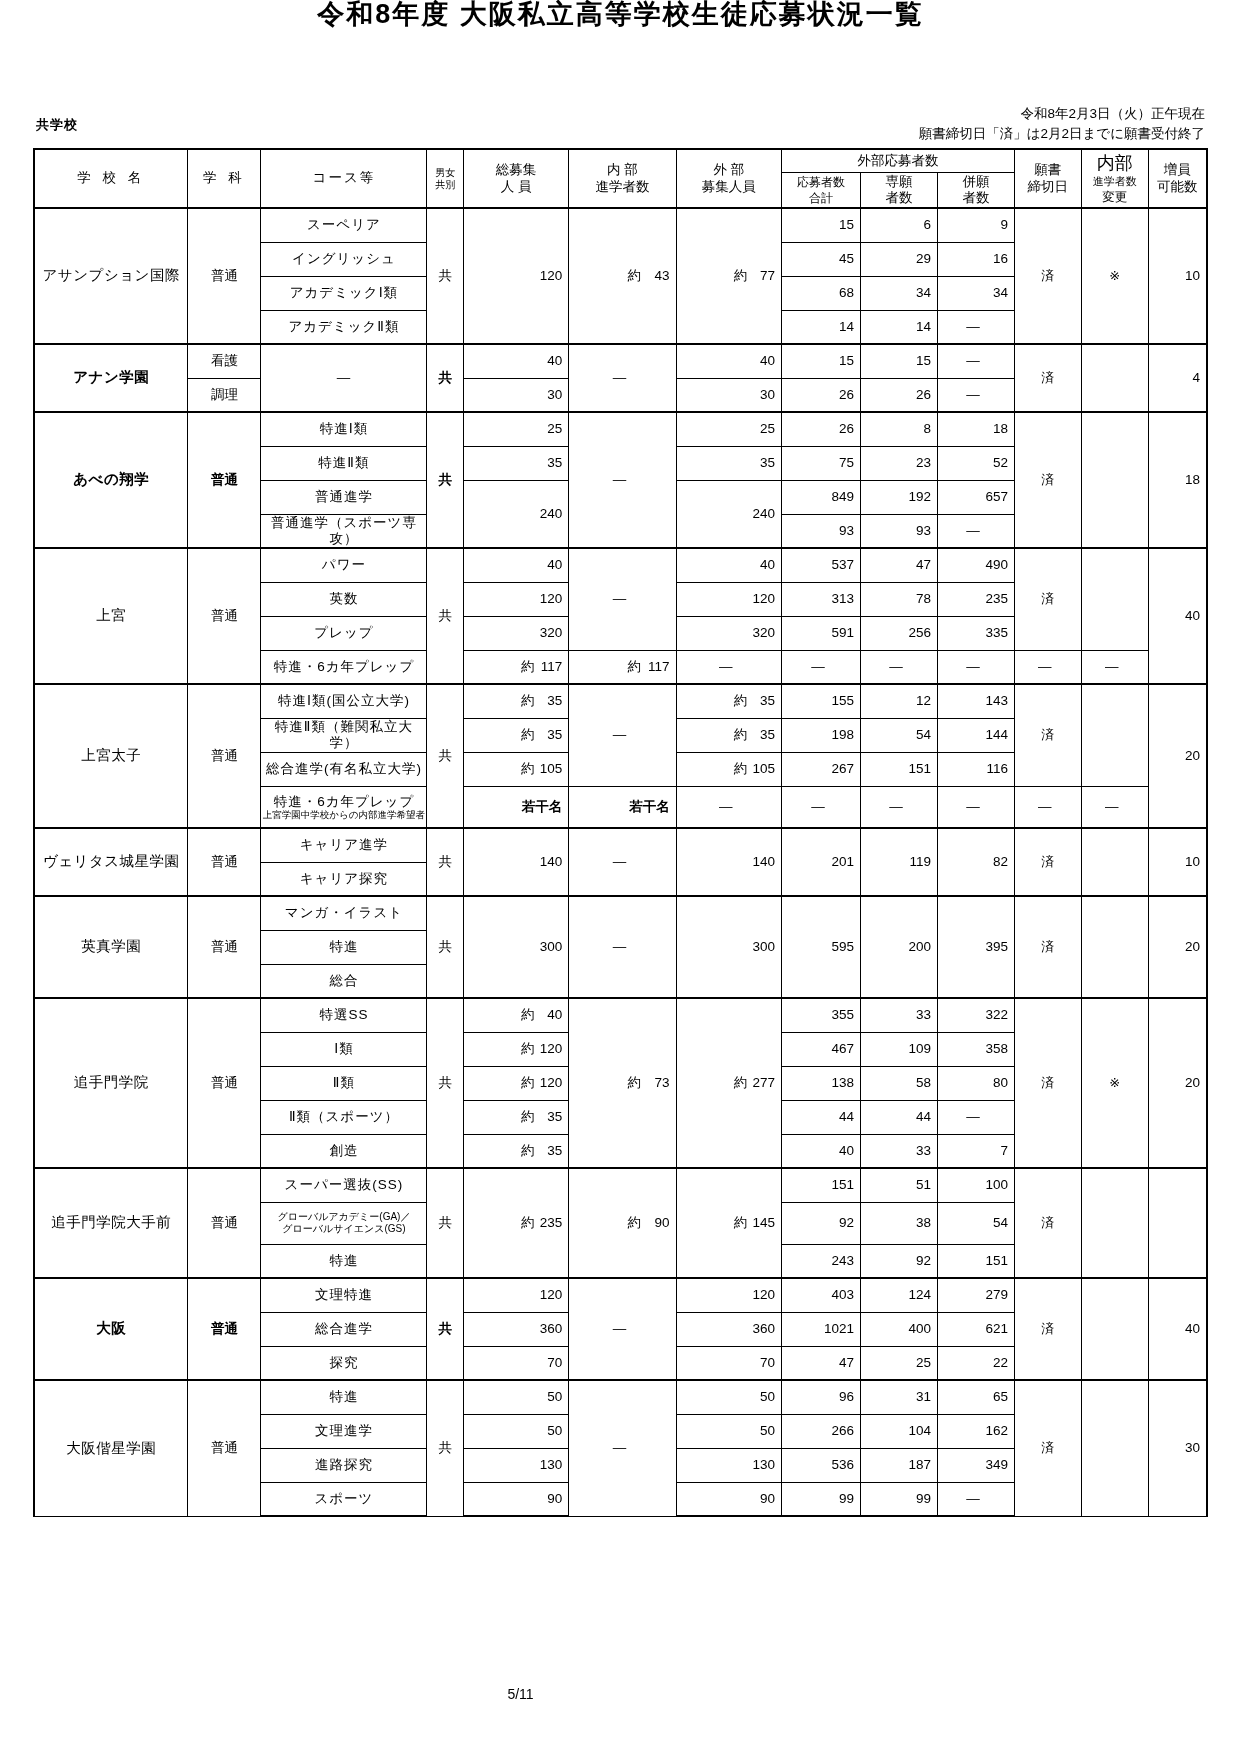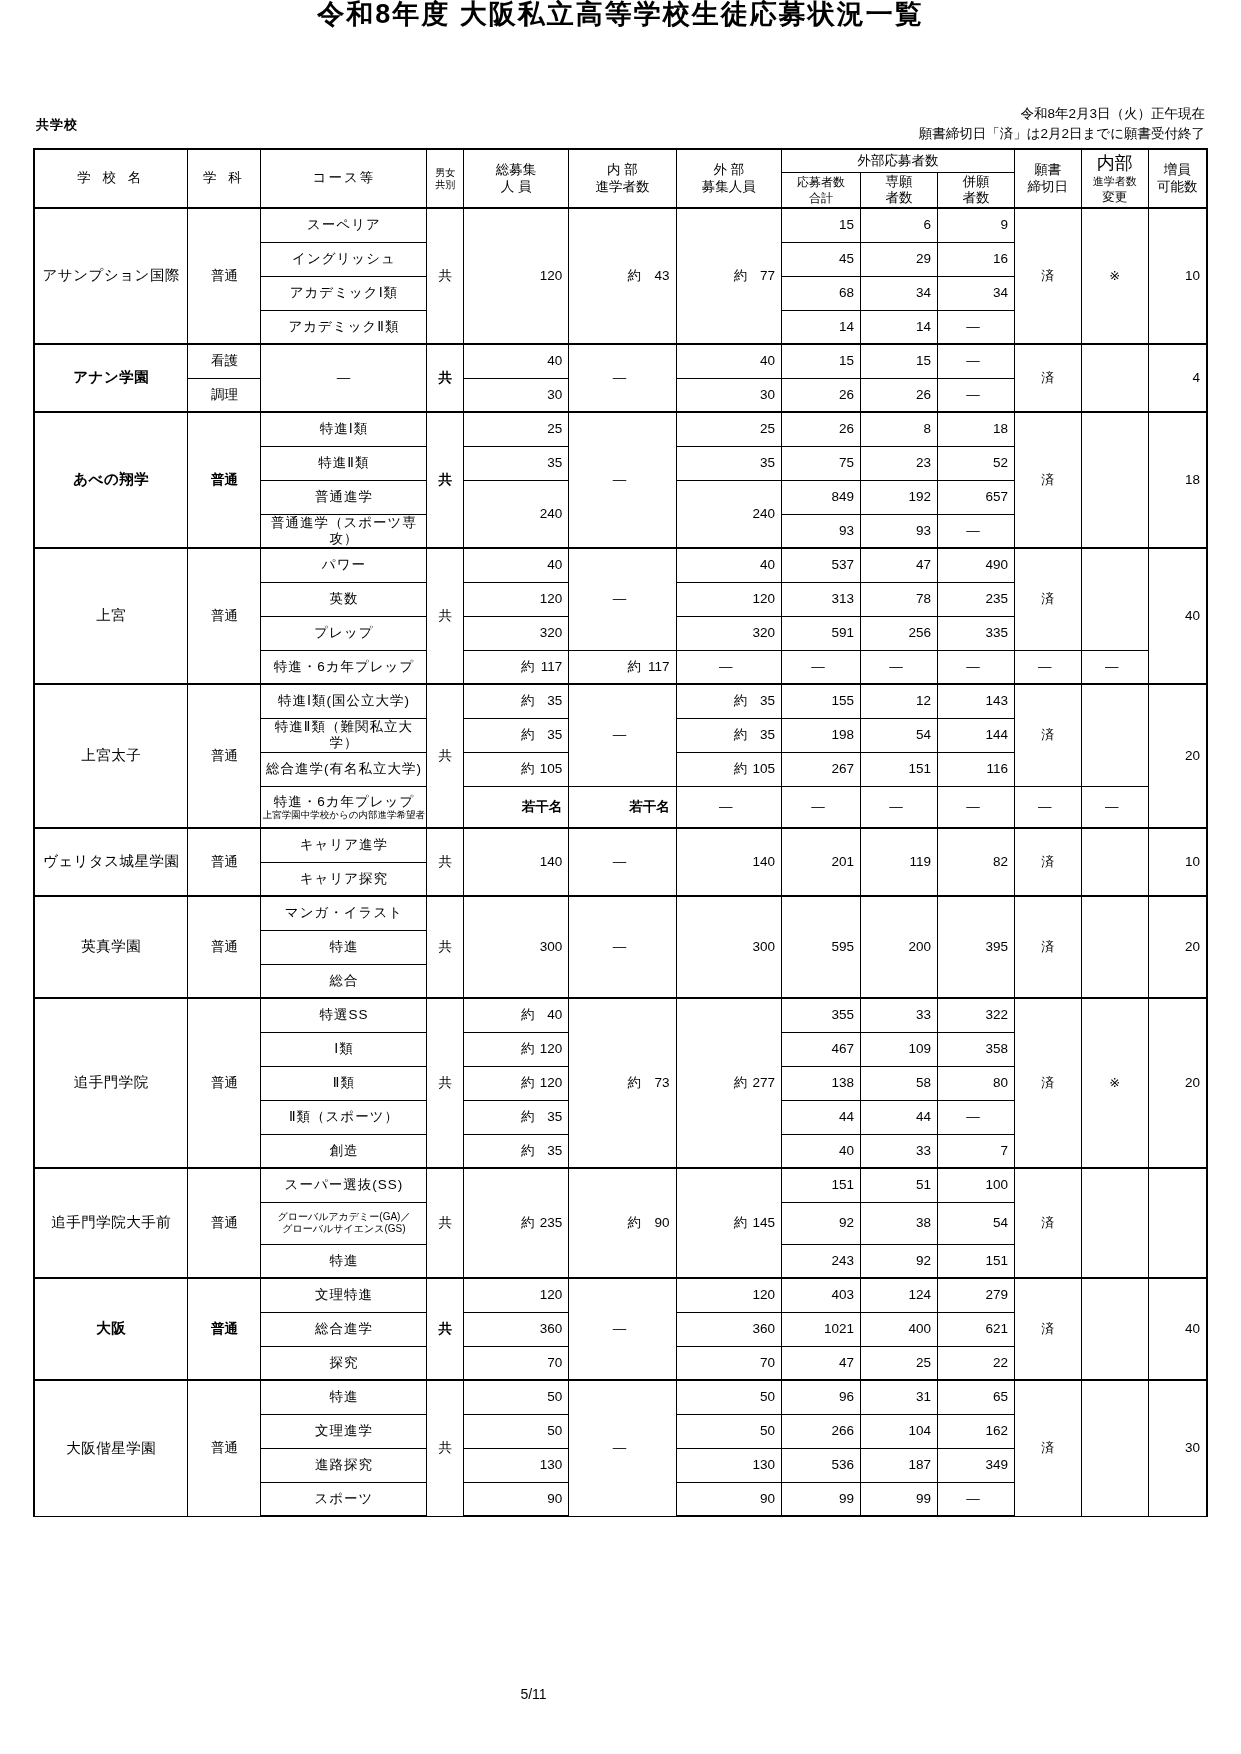--- a/index.html
+++ b/index.html
@@ -135,21 +135,21 @@
     font-size: 10px;
     line-height: 1.25;
     letter-spacing: 0;
     display: block;
   }
 
   
   .footer {
     position: absolute;
     bottom: 52px;
-    left: 17px;
+    left: 4px;
     width: 1033px;
     text-align: center;
     font-size: 14px;
   }
 </style>
 </head>
 <body>
 
 <div class="page">
 

